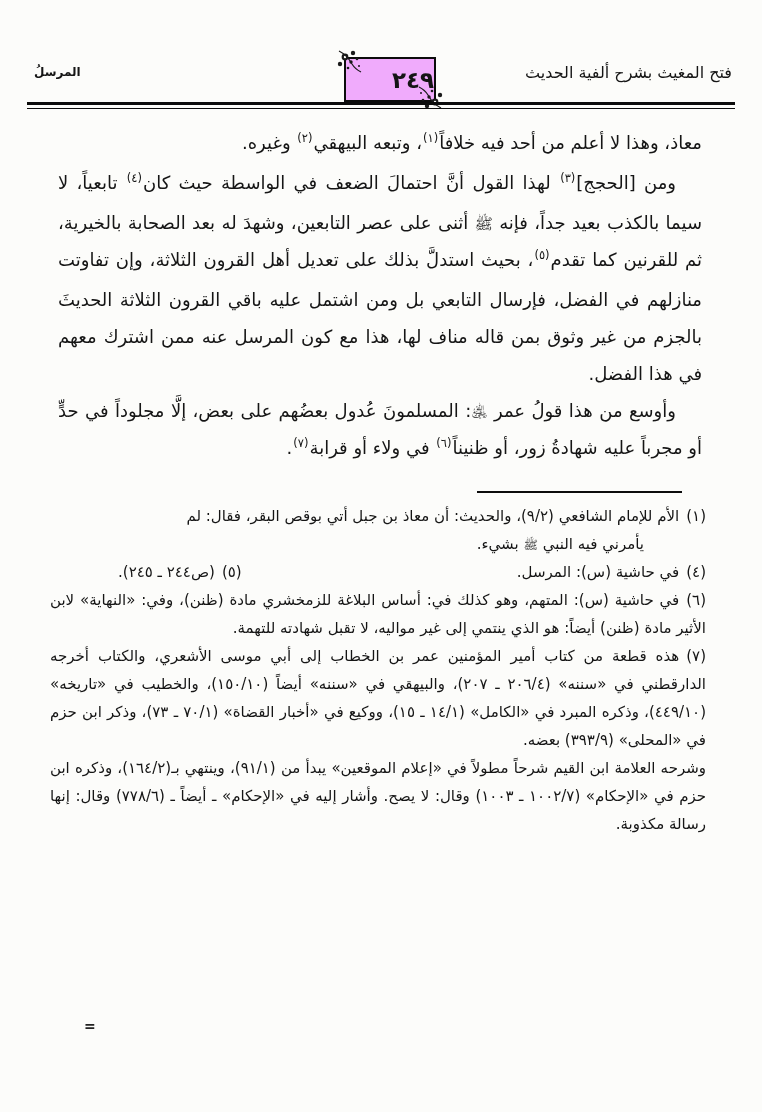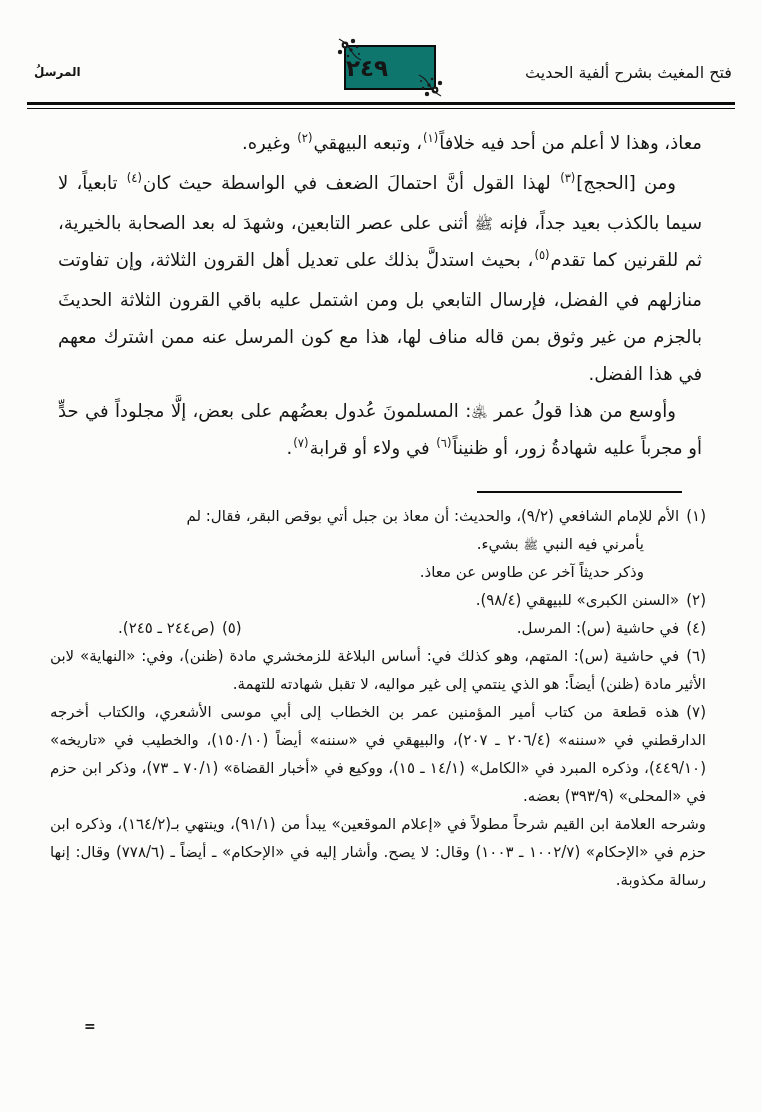--- a/index.html
+++ b/index.html
@@ -16,25 +16,25 @@
   
   .book-title{
     position:absolute;top:63px;right:30px;
     font-size:16px;font-weight:normal;letter-spacing:0;
   }
   .section-title{
     position:absolute;top:65px;left:34px;
     font-size:12px;font-weight:bold;
   }
   .page-badge{
-    position:absolute;top:45px;left:344px;
+    position:absolute;top:57px;left:344px;
     width:92px;height:45px;
     border:2.5px solid #0c0c0c;
-    background:#0f766e;
-    display:flex;align-items:center;justify-content:flex-end;
+    background:#f0abfc;
+    display:flex;align-items:center;justify-content:flex-start;
     box-sizing:border-box;
   }
   .page-num{font-size:23px;font-weight:bold;letter-spacing:2px;}
   .orn{position:absolute;}
   .orn-tl{top:-11px;left:-10px;}
   .orn-br{bottom:-11px;right:-10px;transform:rotate(180deg);}
   .rule-thick{position:absolute;top:102px;left:27px;right:27px;height:3px;background:#0c0c0c;}
   .rule-thin{position:absolute;top:108px;left:27px;right:27px;height:1px;background:#0c0c0c;}
   
   .body-text{
@@ -120,25 +120,21 @@
   </main>
 
   <div class="fn-sep"></div>
 
   <section class="footnotes">
 
     <div class="fn">
       <span class="fn-marker">(١)</span><span class="fn-text">الأم للإمام الشافعي (٩/٢)، والحديث: أن معاذ بن جبل أتي بوقص البقر، فقال: لم</span>
     </div>
     <div class="fn-cont"><span>يأمرني فيه النبي </span><span class="honorific">ﷺ</span><span> بشيء.</span></div>
-    <div class="fn-cont">وذكر حديثاً آخر عن طاوس عن معاذ.</div>
 
-    <div class="fn">
-      <span class="fn-marker">(٢)</span><span class="fn-text">«السنن الكبرى» للبيهقي (٩٨/٤).</span>
-    </div>
 
 
     <div class="fn-row">
       <div class="fn">
         <span class="fn-marker">(٤)</span><span class="fn-text">في حاشية (س): المرسل.</span>
       </div>
       <div class="fn fn-left">
         <span class="fn-marker">(٥)</span><span class="fn-text">(ص٢٤٤ ـ ٢٤٥).</span>
       </div>
     </div>

